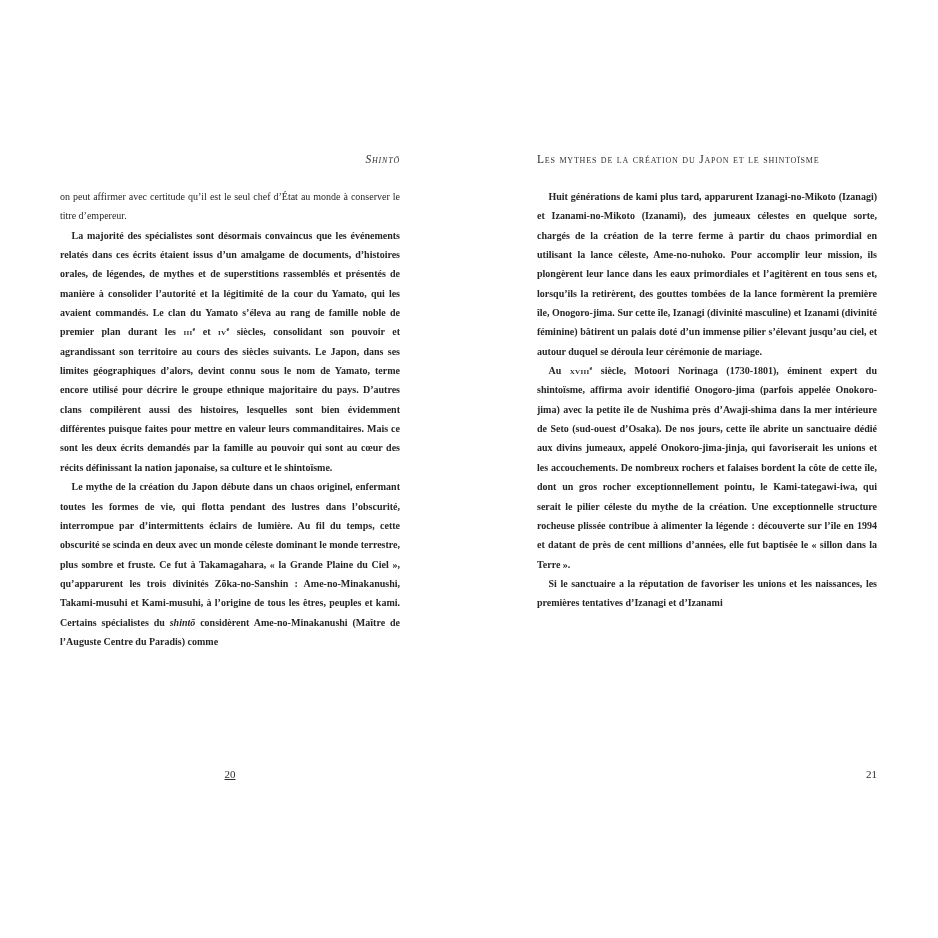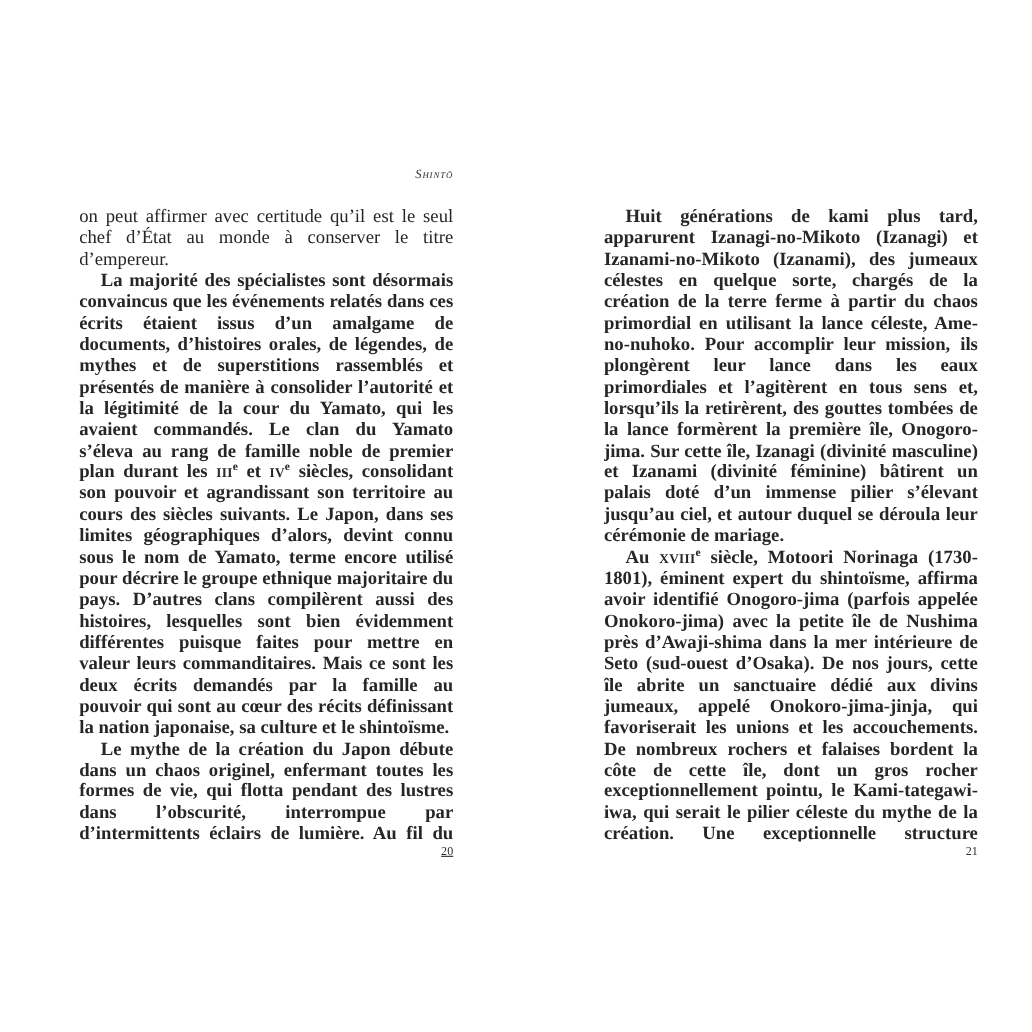--- a/index.html
+++ b/index.html
@@ -13,21 +13,20 @@
     height: 938px;
     background: var(--paper, #ffffff);
     font-family: "Liberation Serif", serif;
     color: var(--ink, #262626);
     overflow: hidden;
   }
   .page {
     position: absolute;
     top: 0;
     height: 938px;
-    margin-left: 12px;
   }
   .page-left  { left: 60px;  width: 340px; }
   .page-right { left: 537px; width: 340px; }
 
   .running-head {
     position: absolute;
     top: 153px;
     left: 0;
     width: 100%;
     font-variant: small-caps;
@@ -40,59 +39,60 @@
   .head-right { text-align: left; }
 
   .page-body {
     position: absolute;
     top: 187px;
     left: 0;
     width: 100%;
     height: 578px;
     overflow: hidden;
     text-align: justify;
-    font-size: 17px;
+    font-size: 10px;
     line-height: 19.35px;
     hyphens: auto;
     -webkit-hyphens: auto;
   }
   .para { margin: 0; }
   .para.indent { text-indent: 1.15em; font-weight: bold; }
 
   .sc { font-variant: small-caps; letter-spacing: 0.3px; }
   sup { font-size: 0.62em; vertical-align: super; line-height: 0; }
   i   { font-style: italic; }
 
   .folio {
     position: absolute;
     top: 768px;
     left: 0;
     width: 100%;
     font-size: 11px;
     color: #2e2e2e;
   }
-  .folio-left  { text-align: right; text-decoration: underline; }
+  .folio-left  { text-align: center; text-decoration: underline; }
   .folio-right { text-align: right; }
 </style>
 </head>
 <body>
 
 <div class="spread">
 
   <section class="page page-left">
     <header class="running-head head-left">Shintō</header>
     <div class="page-body" lang="fr">
       <p class="para noindent">on peut affirmer avec certitude qu’il est le seul chef d’État au monde à conserver le titre d’empereur.</p>
       <p class="para indent">La majorité des spécialistes sont désormais convaincus que les événements relatés dans ces écrits étaient issus d’un amalgame de documents, d’histoires orales, de légendes, de mythes et de superstitions rassemblés et présentés de manière à consolider l’autorité et la légitimité de la cour du Yamato, qui les avaient commandés. Le clan du Yamato s’éleva au rang de famille noble de premier plan durant les <span class="sc">iii</span><sup>e</sup> et <span class="sc">iv</span><sup>e</sup> siècles, consolidant son pouvoir et agrandissant son territoire au cours des siècles suivants. Le Japon, dans ses limites géographiques d’alors, devint connu sous le nom de Yamato, terme encore utilisé pour décrire le groupe ethnique majoritaire du pays. D’autres clans compilèrent aussi des histoires, lesquelles sont bien évidemment différentes puisque faites pour mettre en valeur leurs commanditaires. Mais ce sont les deux écrits demandés par la famille au pouvoir qui sont au cœur des récits définissant la nation japonaise, sa culture et le shintoïsme.</p>
       <p class="para indent">Le mythe de la création du Japon débute dans un chaos originel, enfermant toutes les formes de vie, qui flotta pendant des lustres dans l’obscurité, interrompue par d’intermittents éclairs de lumière. Au fil du temps, cette obscurité se scinda en deux avec un monde céleste dominant le monde terrestre, plus sombre et fruste. Ce fut à Takamagahara, «&nbsp;la Grande Plaine du Ciel&nbsp;», qu’apparurent les trois divinités Zōka-no-Sanshin&nbsp;: Ame-no-Minakanushi, Takami-musuhi et Kami-musuhi, à l’origine de tous les êtres, peuples et kami. Certains spécialistes du <i>shintō</i> considèrent Ame-no-Minakanushi (Maître de l’Auguste Centre du Paradis) comme</p>
     </div>
     <div class="folio folio-left">20</div>
   </section>
 
   <section class="page page-right">
+    <header class="running-head head-right">Les mythes de la création du Japon et le shintoïsme</header>
     <div class="page-body" lang="fr">
       <p class="para indent">Huit générations de kami plus tard, apparurent Izanagi-no-Mikoto (Izanagi) et Izanami-no-Mikoto (Izanami), des jumeaux célestes en quelque sorte, chargés de la création de la terre ferme à partir du chaos primordial en utilisant la lance céleste, Ame-no-nuhoko. Pour accomplir leur mission, ils plongèrent leur lance dans les eaux primordiales et l’agitèrent en tous sens et, lorsqu’ils la retirèrent, des gouttes tombées de la lance formèrent la première île, Onogoro-jima. Sur cette île, Izanagi (divinité masculine) et Izanami (divinité féminine) bâtirent un palais doté d’un immense pilier s’élevant jusqu’au ciel, et autour duquel se déroula leur cérémonie de mariage.</p>
       <p class="para indent">Au <span class="sc">xviii</span><sup>e</sup> siècle, Motoori Norinaga (1730-1801), éminent expert du shintoïsme, affirma avoir identifié Onogoro-jima (parfois appelée Onokoro-jima) avec la petite île de Nushima près d’Awaji-shima dans la mer intérieure de Seto (sud-ouest d’Osaka). De nos jours, cette île abrite un sanctuaire dédié aux divins jumeaux, appelé Onokoro-jima-jinja, qui favoriserait les unions et les accouchements. De nombreux rochers et falaises bordent la côte de cette île, dont un gros rocher exceptionnellement pointu, le Kami-tategawi-iwa, qui serait le pilier céleste du mythe de la création. Une exceptionnelle structure rocheuse plissée contribue à alimenter la légende&nbsp;: découverte sur l’île en 1994 et datant de près de cent millions d’années, elle fut baptisée le «&nbsp;sillon dans la Terre&nbsp;».</p>
       <p class="para indent">Si le sanctuaire a la réputation de favoriser les unions et les naissances, les premières tentatives d’Izanagi et d’Izanami</p>
     </div>
     <div class="folio folio-right">21</div>
   </section>
 
 </div>
 

